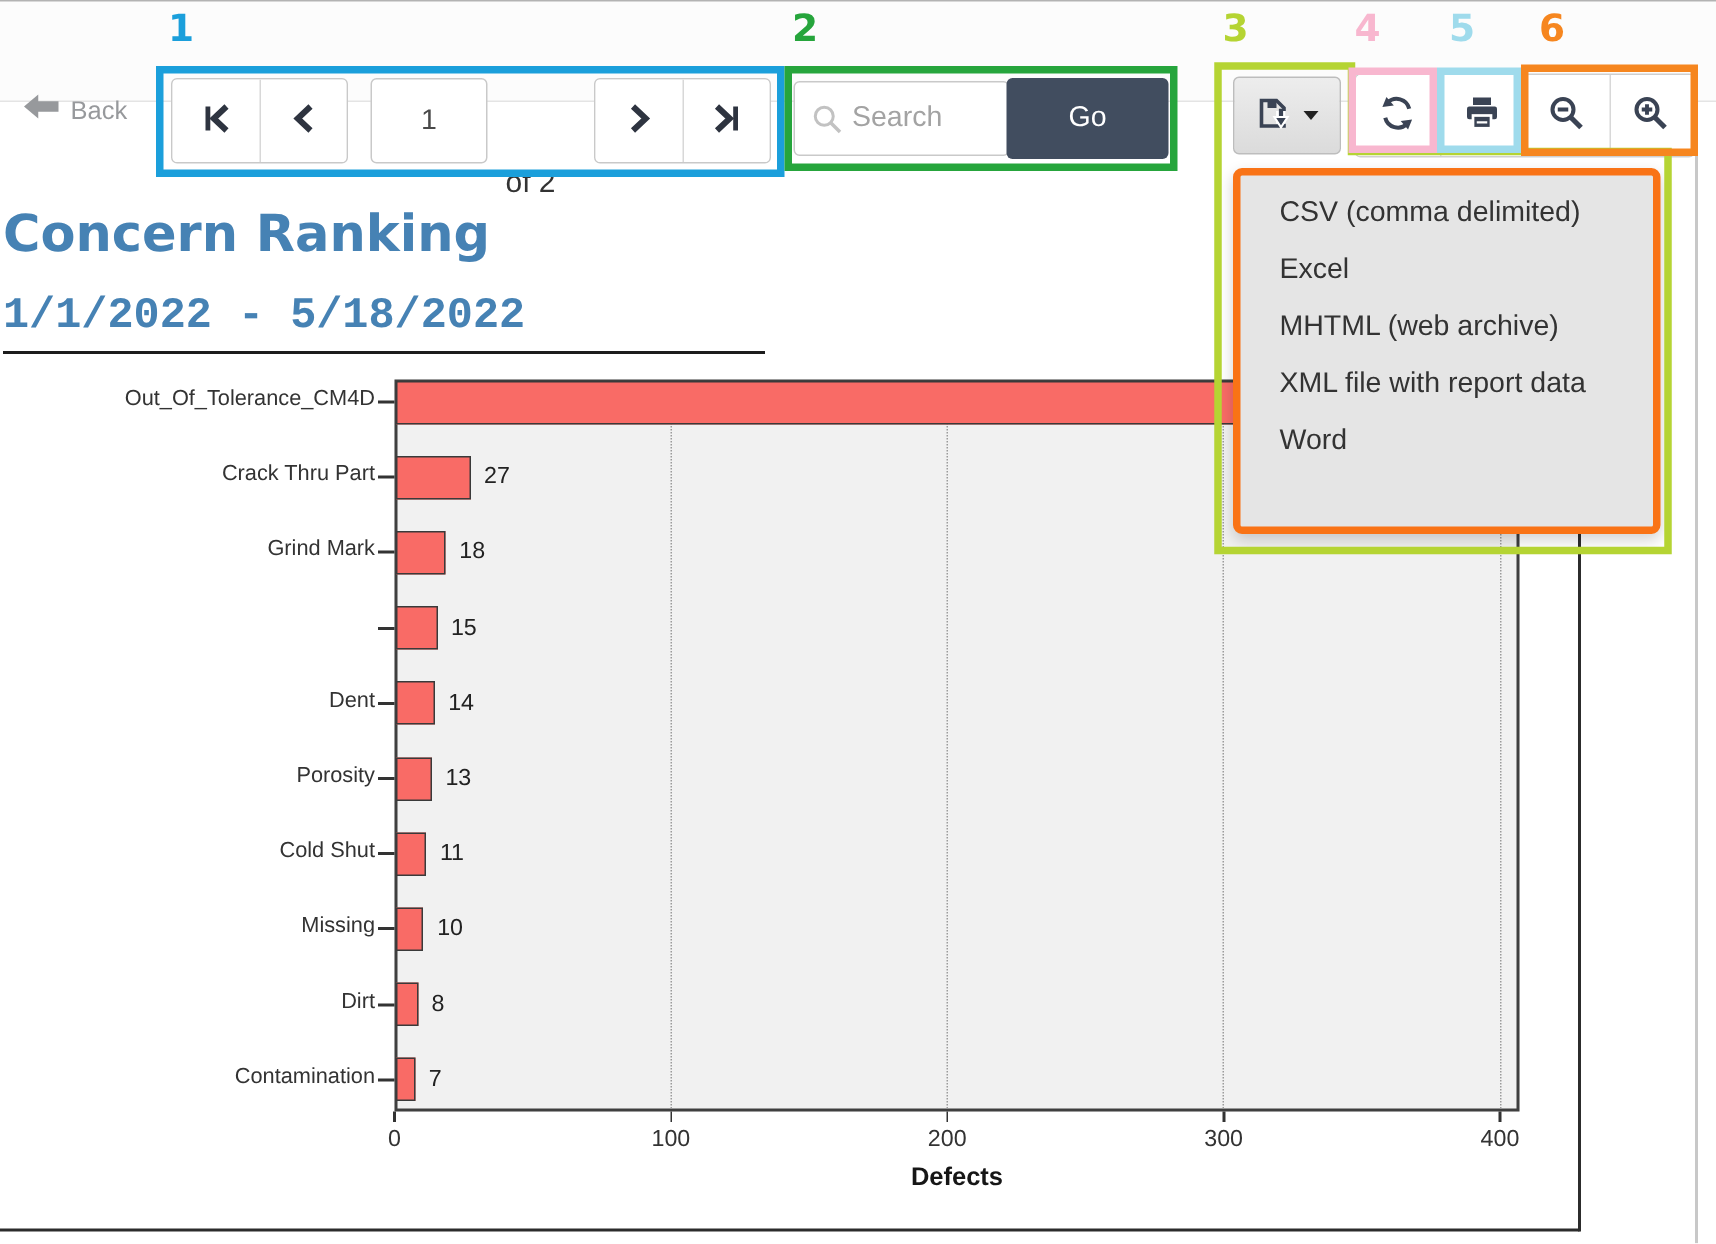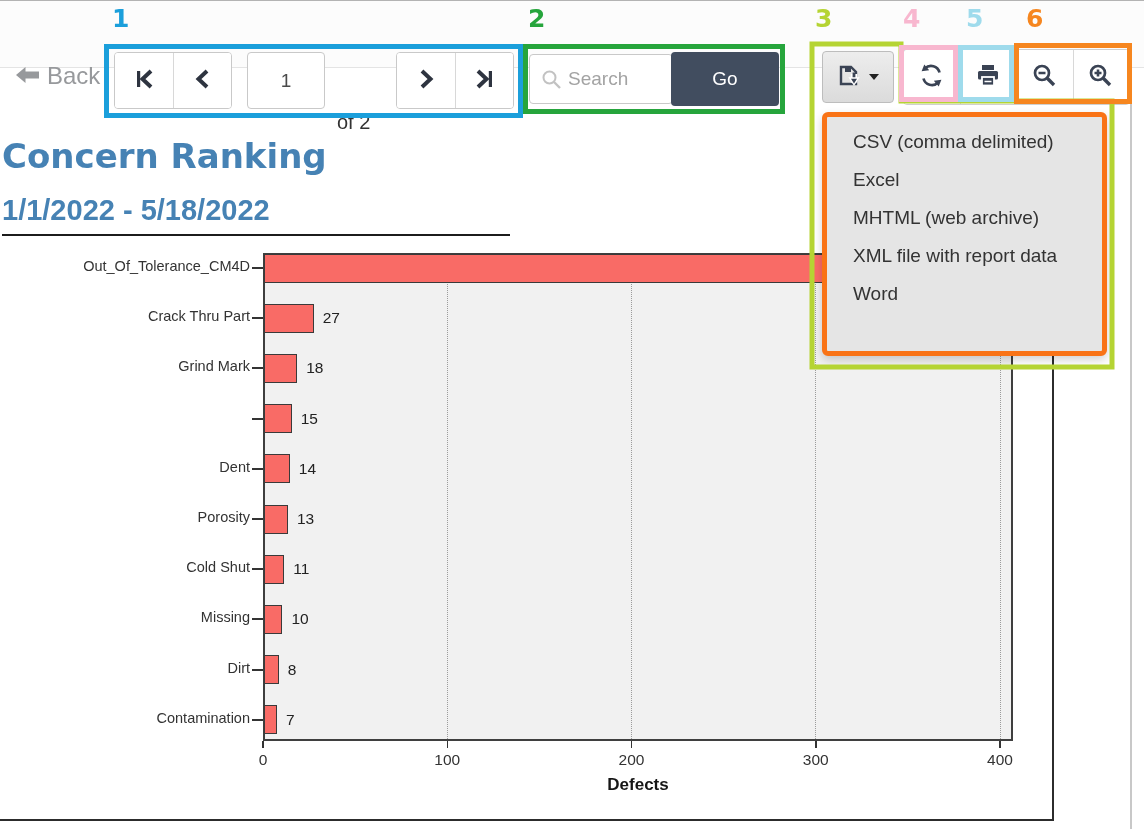--- a/index.html
+++ b/index.html
@@ -9,21 +9,21 @@
     background: #fff; font-family: "Liberation Sans", sans-serif;
   }
   .abs { position: absolute; }
 
   
   .toolbar-bg { left:0; top:44; width:1144px; height:68px; background:#fcfcfc;
     border-bottom:1px solid #e4e4e4; z-index:8; }
   .top-border { left:0; top:43; width:1144px; height:1px; background:#b3b3b3; z-index:9; }
 
   .back-btn { left:16px; top:62px; z-index:12; display:flex; align-items:center; gap:7px;
-    color:#97999c; font-size:24px; cursor:default; }
+    color:#97999c; font-size:17px; cursor:default; }
 
   .btn-group { z-index:12; display:flex; background:#fff; border:1px solid #c9c9c9;
     border-radius:4px; overflow:hidden; }
   .btn-group .nav-btn { width:58px; height:55px; display:flex; align-items:center;
     justify-content:center; background:#fff; border:none; }
   .btn-group .nav-btn + .nav-btn { border-left:1px solid #d8d8d8; }
   .grp1 { left:114px; top:52px; width:118px; height:57px; }
   .grp2 { left:396px; top:52px; width:118px; height:57px; }
 
   .page-input { left:247px; top:52px; width:78px; height:57px; z-index:12;
@@ -69,21 +69,21 @@
   .menu { left:822px; top:112px; width:285px; height:244px; z-index:60; background:#e5e5e5;
     border:5px solid #f97316; border-radius:6px; box-shadow:0 4px 10px rgba(0,0,0,.18);
     padding:6px 0; }
   .menu-item { height:38px; line-height:38px; padding-left:26px; font-size:19px;
     color:#333; white-space:nowrap; }
 
   
   .rep-title { left:2px; top:136px; z-index:6; font-family:"DejaVu Sans",sans-serif;
     font-weight:bold; font-size:34px; color:#4682b4; }
   .rep-subtitle { left:2px; top:194px; width:508px; z-index:6; padding-bottom:7px;
-    border-bottom:2px solid #1c1c1c; font-family:Liberation Sans, sans-serif;
+    border-bottom:2px solid #1c1c1c; font-family:Liberation Mono, monospace;
     font-weight:bold; font-size:29px; color:#4682b4; }
 
   .chart-layer { left:0; top:0; width:1144px; height:829px; z-index:20; pointer-events:none; }
   .plot { position:absolute; left:263px; top:253px; width:750px; height:488px;
     background:#f1f1f1; border:2px solid #3f3f3f; }
 
   .page-border-right { left:1052px; top:115px; width:2px; height:706px; background:#2c2c2c; z-index:15; }
   .page-border-bottom { left:0; top:819px; width:1053px; height:2px; background:#2c2c2c; z-index:15; }
   .viewer-right-line { left:1130px; top:43px; width:2px; height:786px; background:#c8c8c8; z-index:5; }
 </style>

